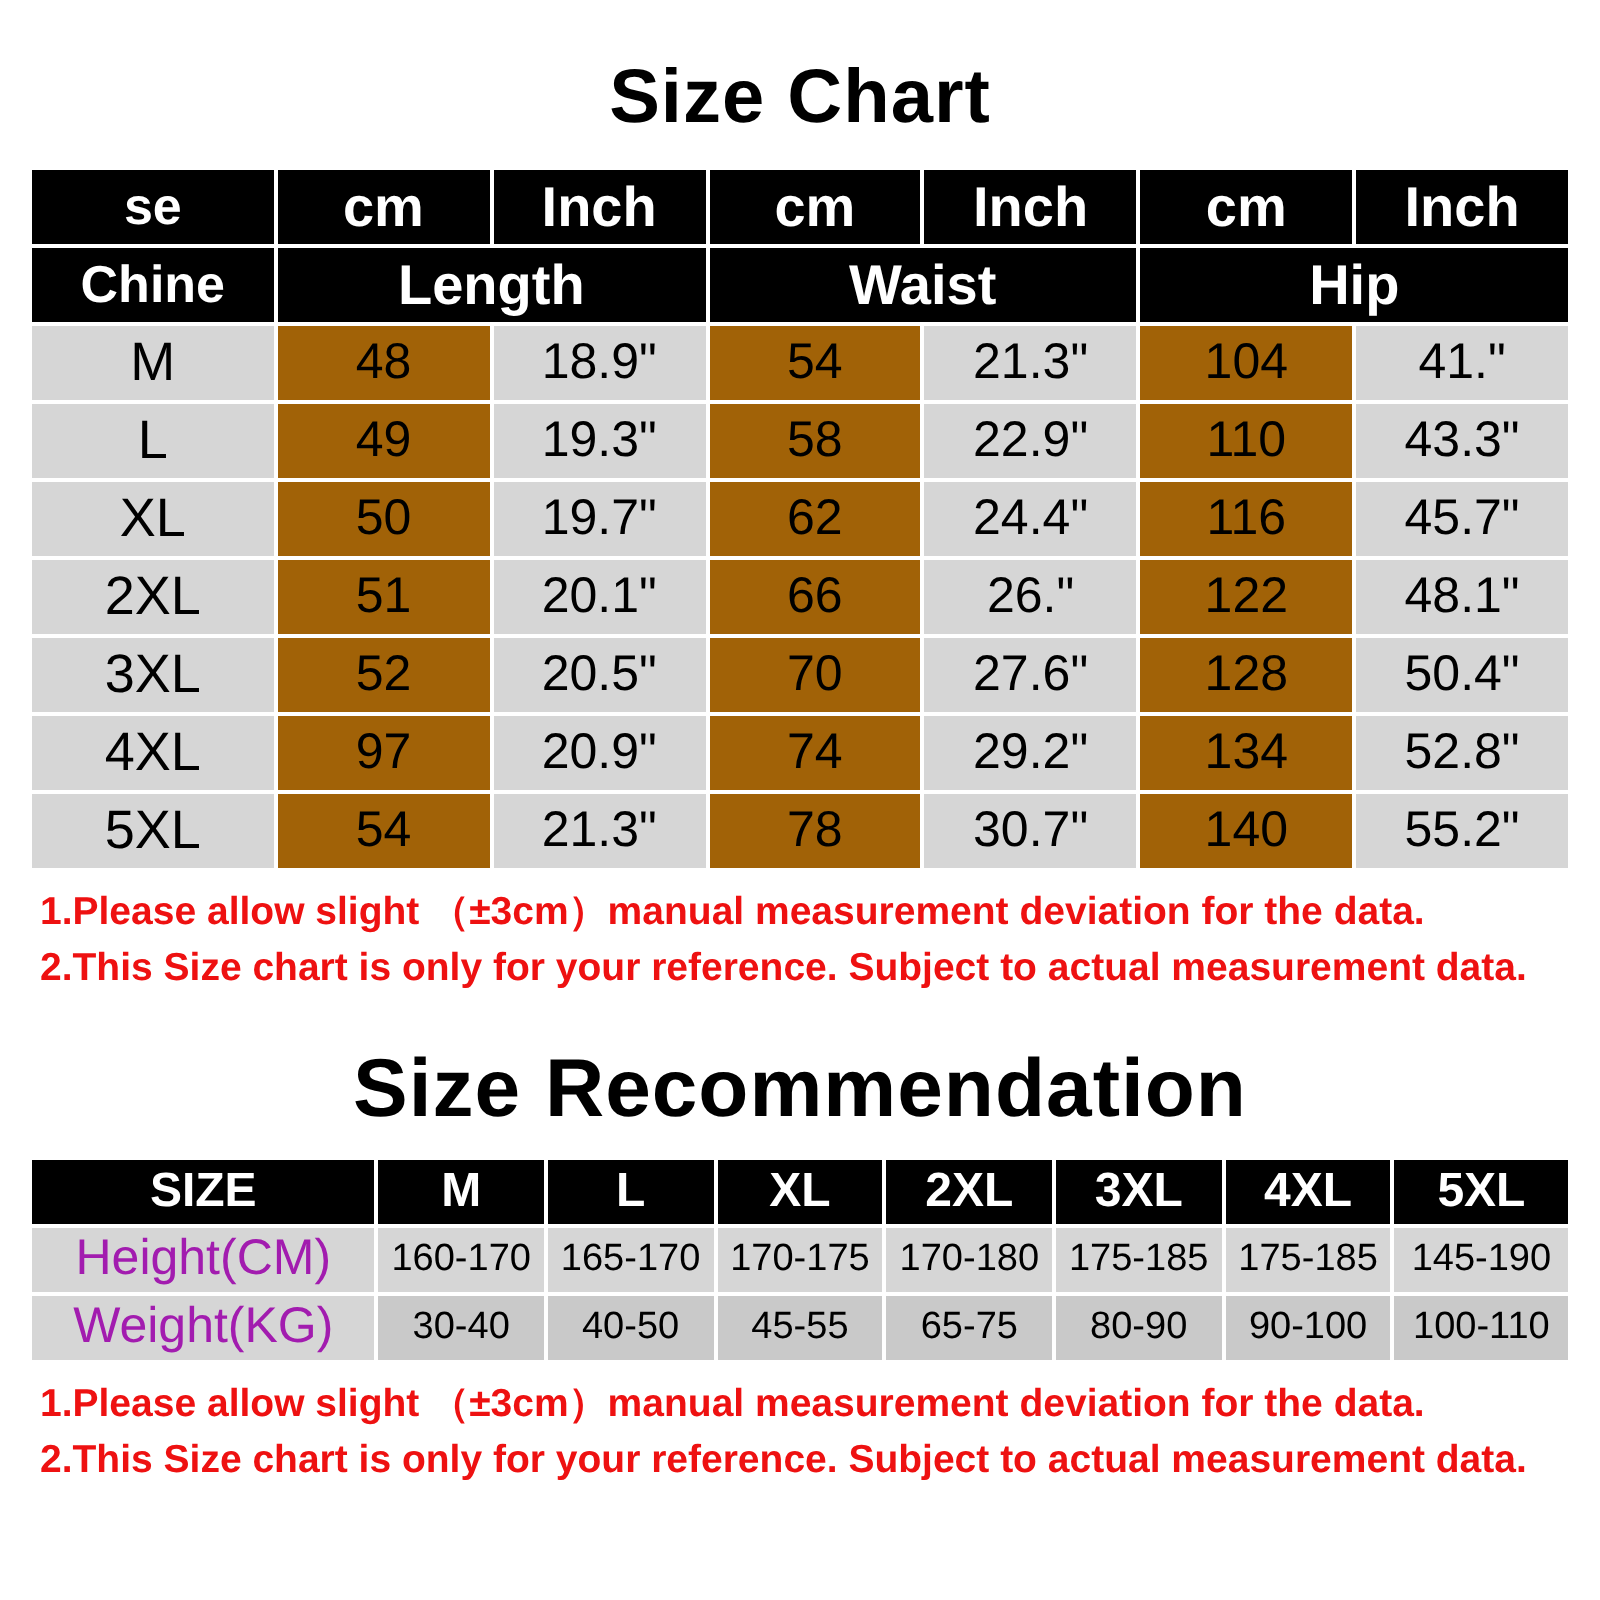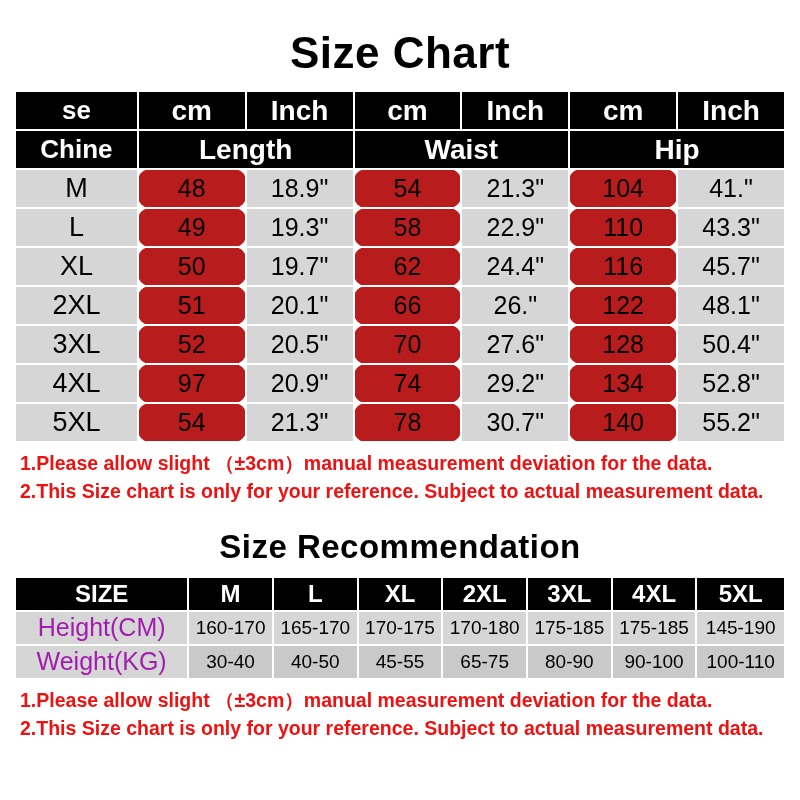--- a/index.html
+++ b/index.html
@@ -14,29 +14,29 @@
   }
   .page {
     width: 800px;
     height: 800px;
     position: relative;
     padding: 0 14px;
   }
 
   .title {
     text-align: center;
-    font-size: 44px;
+    font-size: 38px;
     font-weight: bold;
     letter-spacing: 0.5px;
     margin: 28px 0 12px 0;
     font-family: "Liberation Sans", sans-serif;
   }
   .title.second {
     margin: 22px 0 10px 0;
-    font-size: 33px;
+    font-size: 41px;
   }
 
   table {
     border-collapse: collapse;
     width: 100%;
     table-layout: fixed;
   }
 
   
   .size-table td, .size-table th {
@@ -52,23 +52,22 @@
   .size-table .hdr {
     background: #000000;
     color: #ffffff;
     font-weight: bold;
     font-size: 28px;
   }
   .size-table .hdr.small {
     font-size: 26px;
   }
   .size-table .cell-dark {
-    background: #b91c1c;
-    color: #000;
-    border-radius: 12px;
+    background: #a16207;
+    color: #000;
   }
   .size-table .cell-light {
     background: #d6d6d6;
     color: #000;
   }
   .size-table .sizecol {
     font-size: 27px;
   }
 
   

